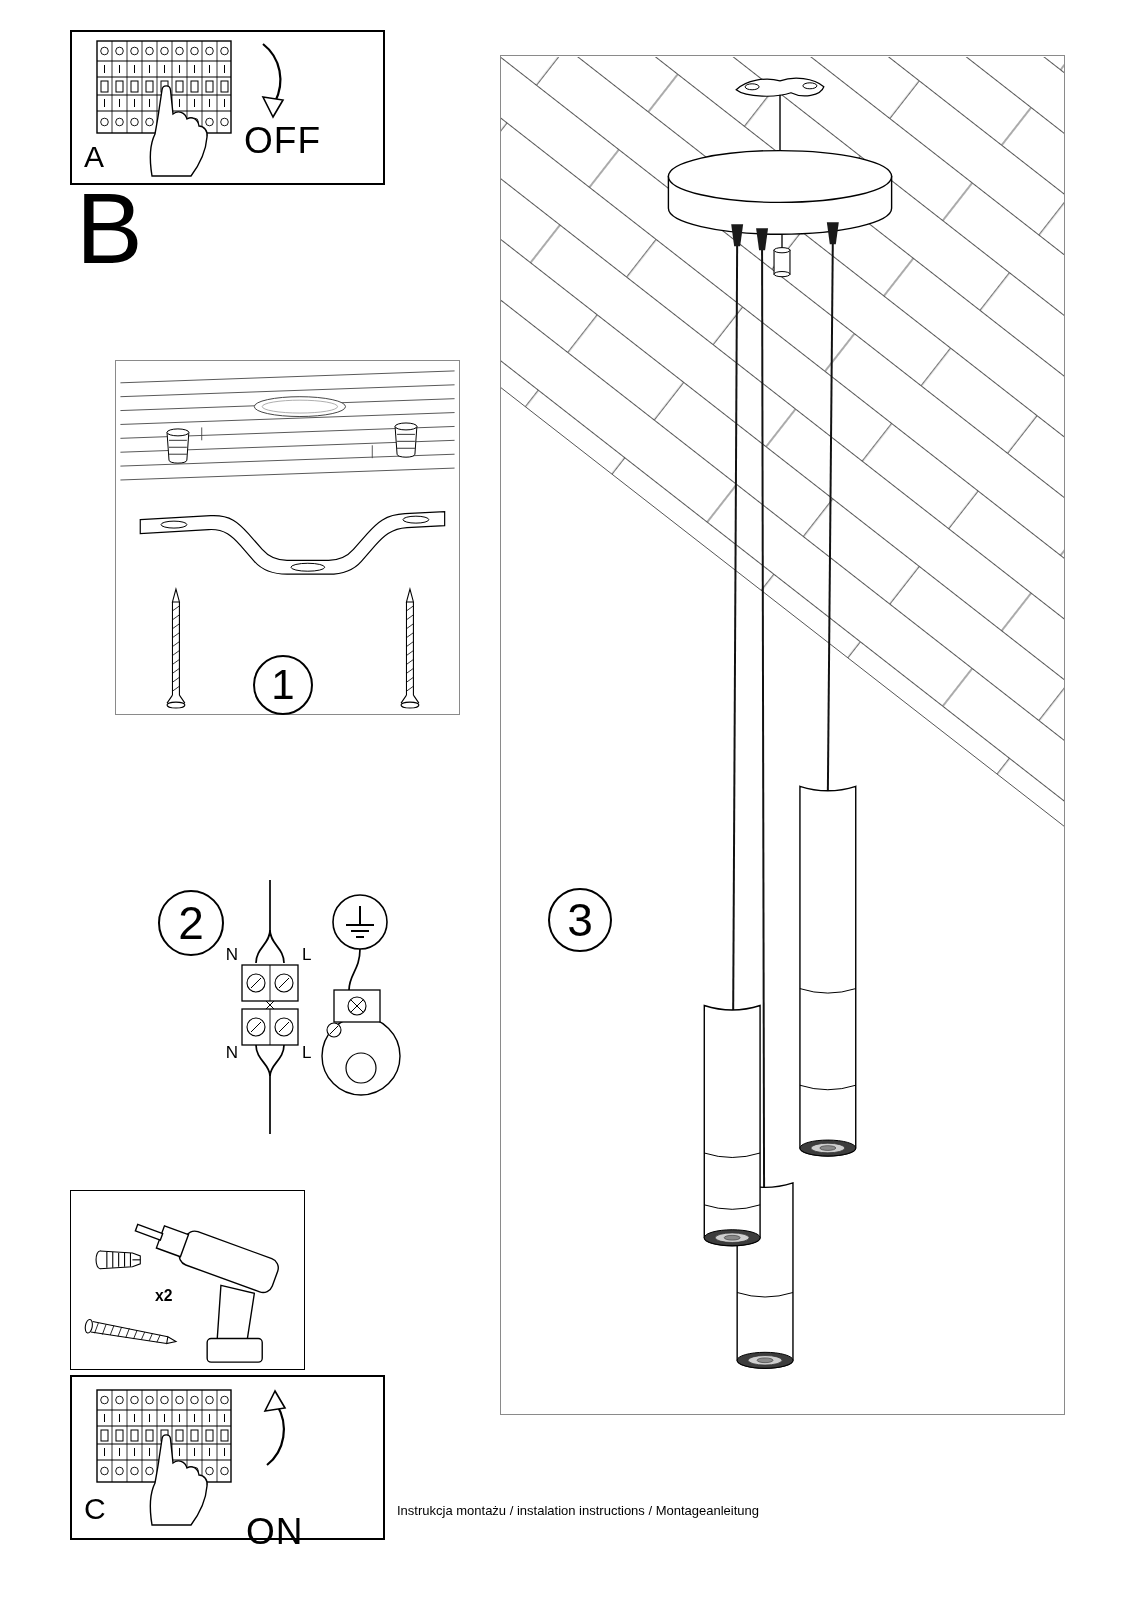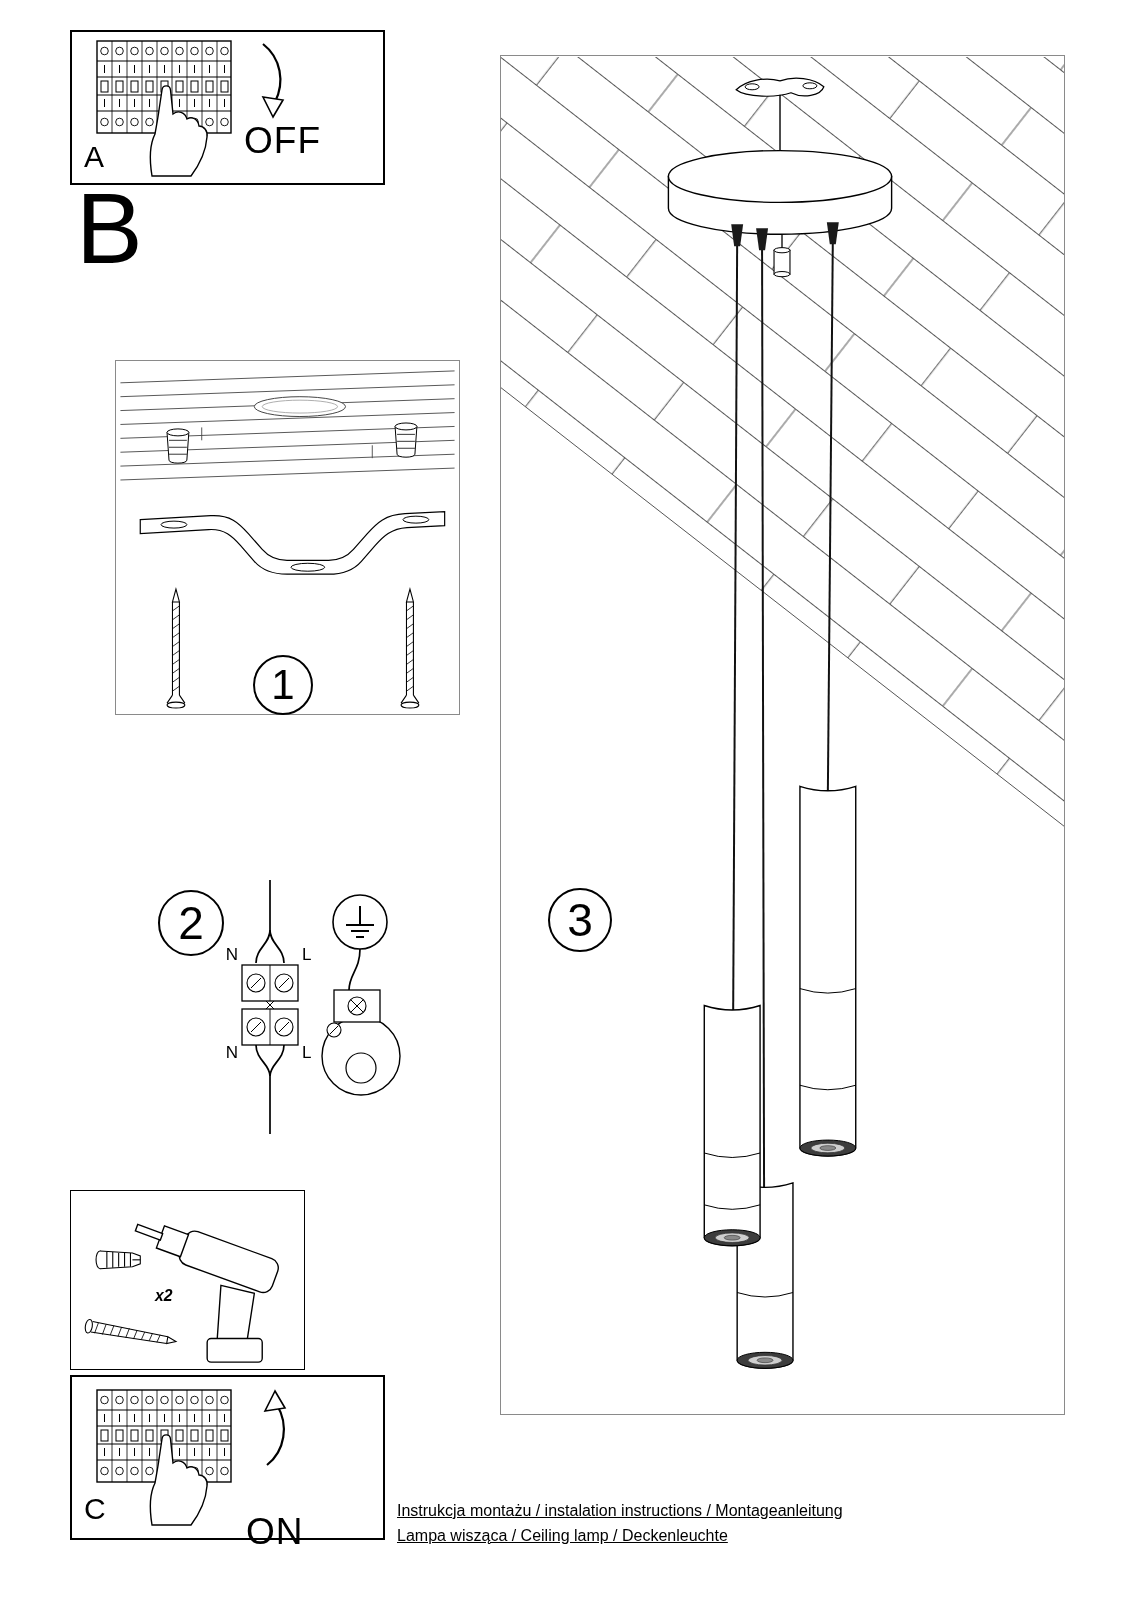--- a/index.html
+++ b/index.html
@@ -13,21 +13,21 @@
   .box-thin  { border:1.5px solid #000; background:#fff; }
   .box-gray  { border:1px solid #8a8a8a; background:#fff; }
   .circle-num {
     position:absolute; border:2px solid #000; border-radius:50%;
     display:flex; align-items:center; justify-content:center;
     background:#fff; font-weight:400;
   }
   .action-label { font-size:37px; letter-spacing:1px; }
   .corner-label { font-size:30px; }
   .section-letter { font-size:100px; line-height:1; }
-  .footer { font-size:16px; line-height:25px;text-decoration:underline; }
+  .footer { font-size:13px; line-height:25px; }
   svg { display:block; }
   svg text { font-family:"Liberation Sans", sans-serif; }
 </style>
 </head>
 <body>
 
 <svg width="0" height="0" style="position:absolute" aria-hidden="true">
   <defs>
     <g id="sym-breaker">
       <rect x="3" y="3" width="134" height="92" fill="#fff" stroke="#000" stroke-width="1.4"></rect>
@@ -243,21 +243,21 @@
       <rect x="184" y="112" width="46" height="32" fill="#fff" stroke-width="1.3"></rect>
       <circle cx="207" cy="128" r="9" fill="#fff" stroke-width="1.1"></circle>
       <path d="M201,122 L213,134 M213,122 L201,134" stroke-width="1" fill="none"></path>
       <circle cx="184" cy="152" r="7" fill="#fff" stroke-width="1.1"></circle>
       <line x1="180" y1="156" x2="188" y2="148" stroke-width="1"></line>
       <circle cx="211" cy="190" r="15" fill="#fff" stroke-width="1.2"></circle>
     </g>
   </svg>
   <div class="circle-num" style="left:158px; top:890px; width:66px; height:66px; font-size:46px;">2</div>
 
-  <div class="abs box-thin" style="left:70px; top:1190px; width:235px; height:180px;font-style:italic;">
+  <div class="abs box-thin" style="left:70px; top:1190px; width:235px; height:180px;">
     <svg width="232" height="177" viewBox="0 0 235 180">
       <g fill="#fff" stroke="#000" stroke-width="1.1">
         <ellipse cx="29" cy="70" rx="4" ry="9"></ellipse>
         <path d="M29,61 L62,63 L70,66 L70,74 L62,77 L29,79"></path>
         <line x1="36" y1="62" x2="36" y2="78"></line>
           <line x1="42" y1="62" x2="42" y2="78"></line>
         <line x1="48" y1="63" x2="48" y2="77"></line>
           <line x1="54" y1="63" x2="54" y2="77"></line>
         <line x1="60" y1="63" x2="60" y2="77"></line>
         <line x1="62" y1="70" x2="70" y2="70"></line>
@@ -370,16 +370,15 @@
         <ellipse cx="232" cy="1185" rx="28" ry="8" fill="#3d3d3d" stroke="#000" stroke-width="1"></ellipse>
         <ellipse cx="232" cy="1185" rx="17" ry="4.8" fill="#cfcfcf" stroke="#333" stroke-width="0.8"></ellipse>
         <ellipse cx="232" cy="1185" rx="8" ry="2.4" fill="#8a8a8a" stroke="#333" stroke-width="0.6"></ellipse>
       </g>
     </svg>
   </div>
   <div class="circle-num" style="left:548px; top:888px; width:64px; height:64px; font-size:46px;">3</div>
 
   <div class="abs footer" style="left:397px; top:1498px; width:660px;">
     <div>Instrukcja montażu / instalation instructions / Montageanleitung</div>
-    <div>Lampa wisząca / Ceiling lamp / Deckenleuchte</div>
   </div>
 
 </div>
 
 </body></html>

